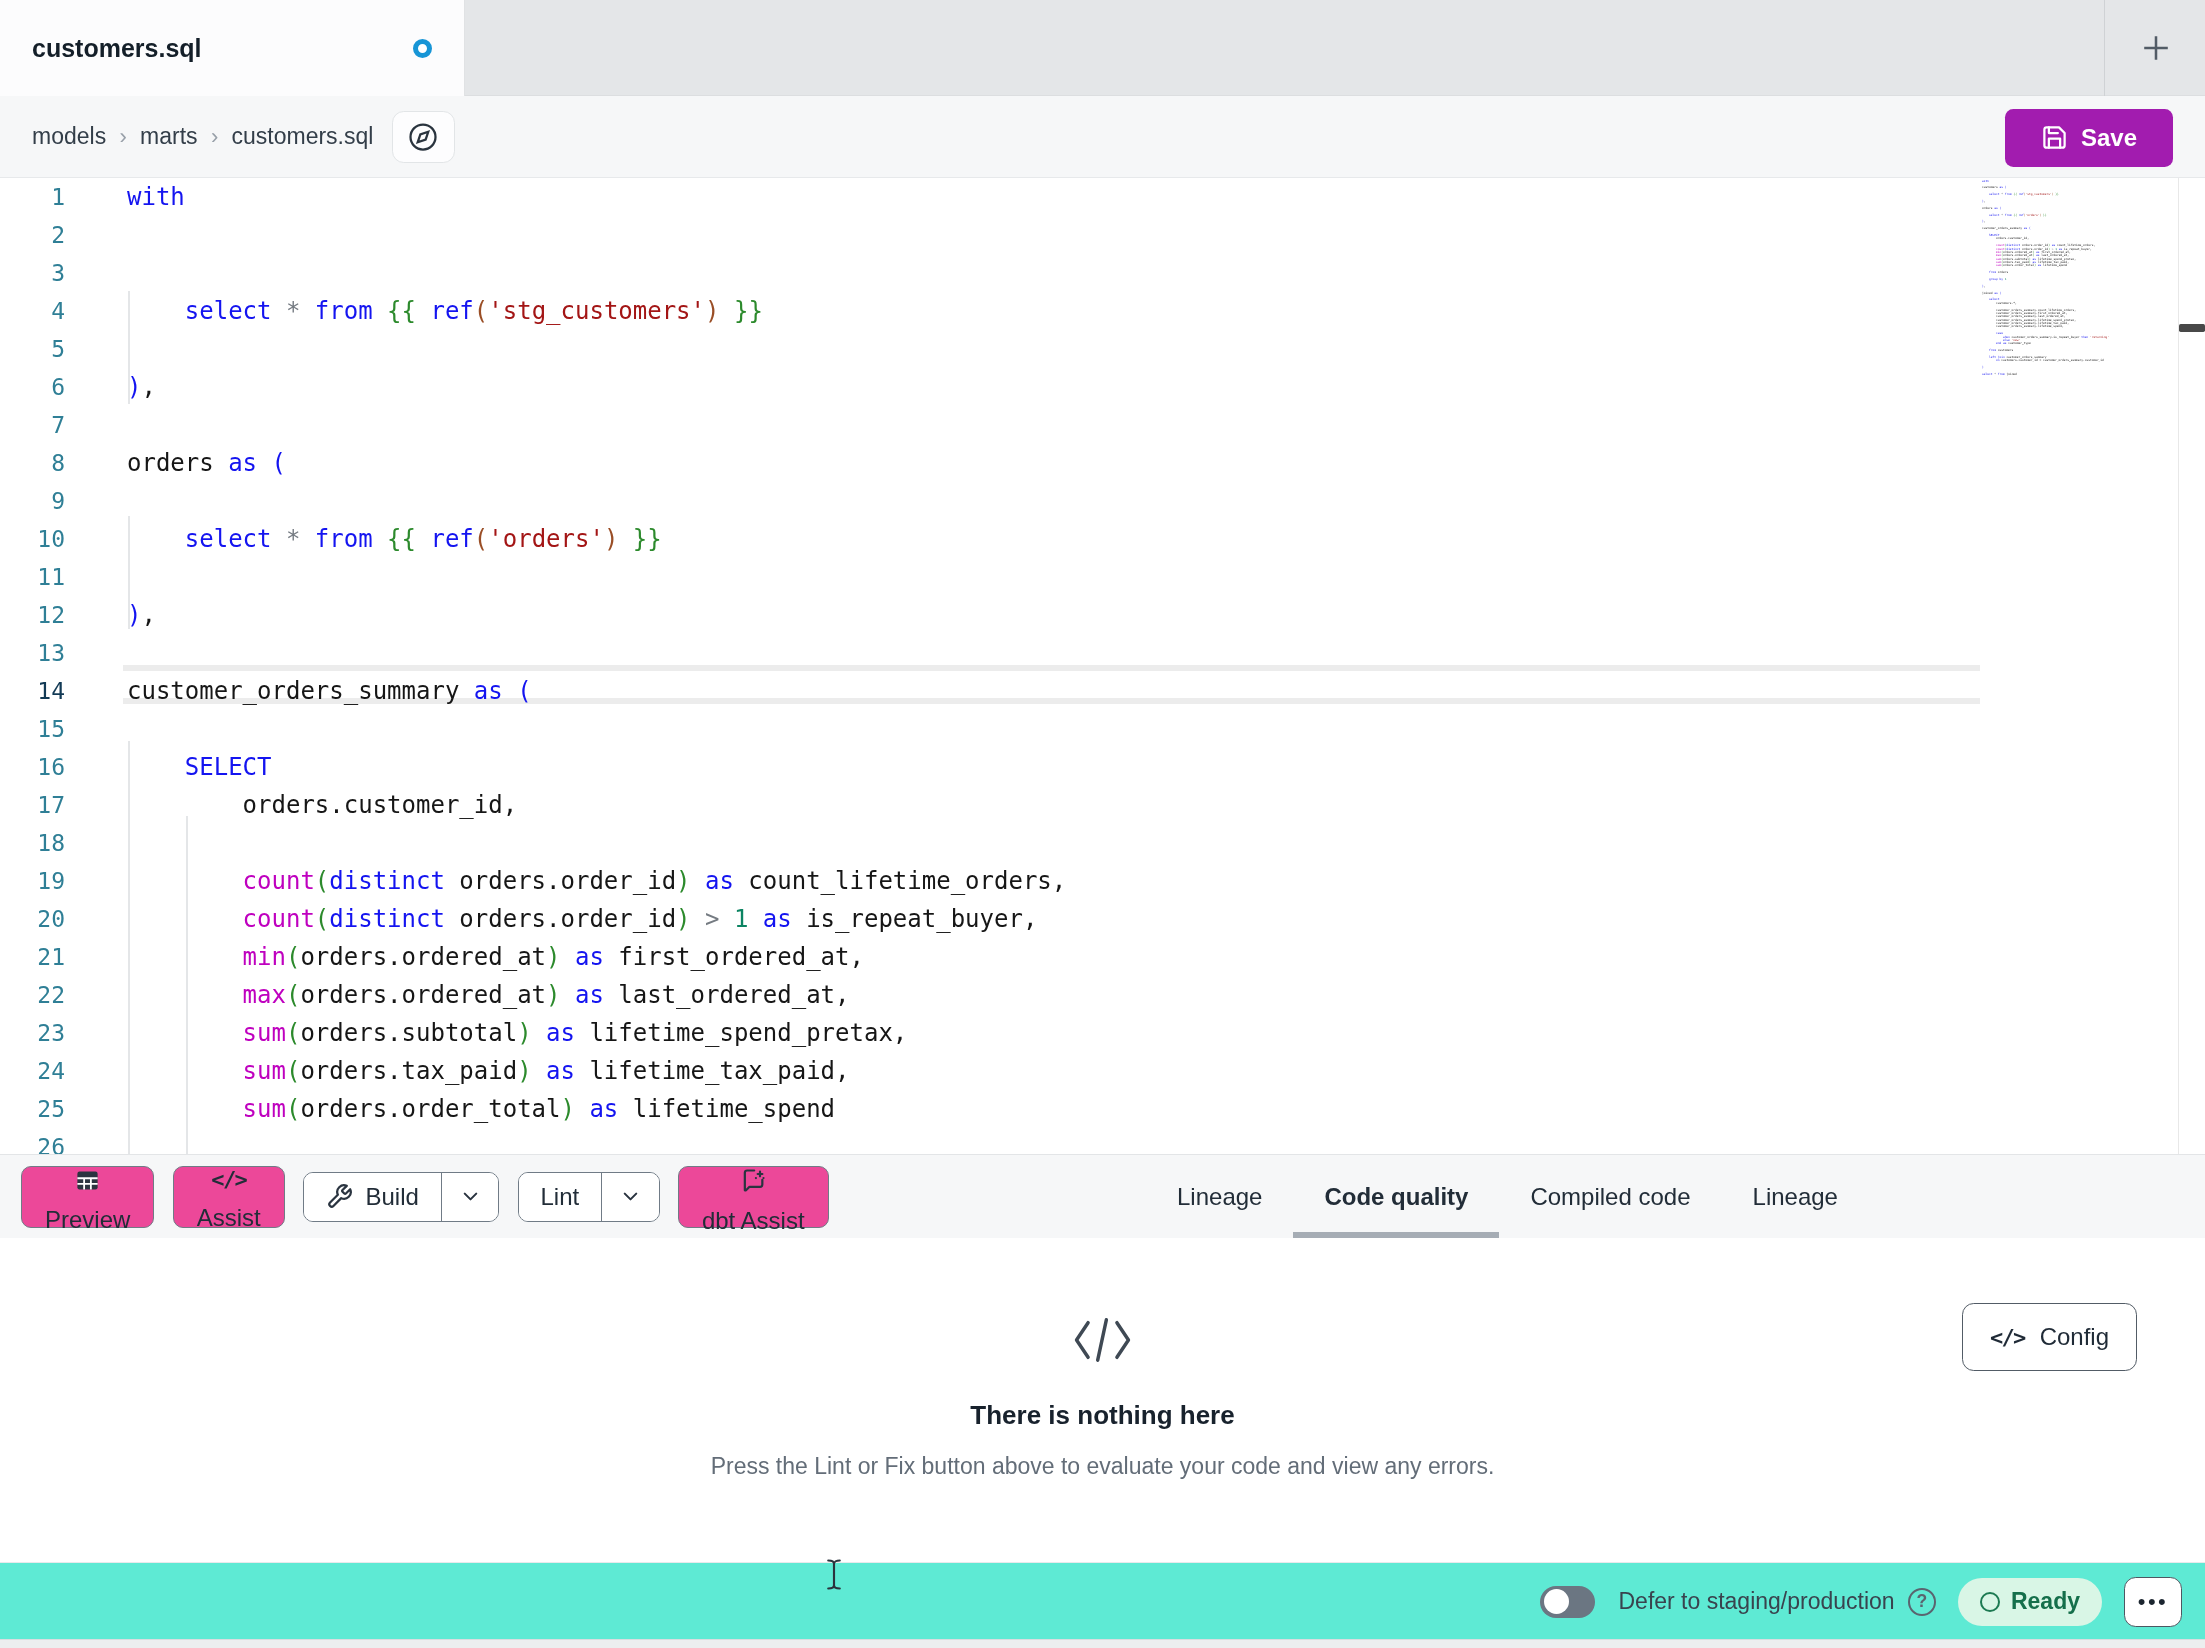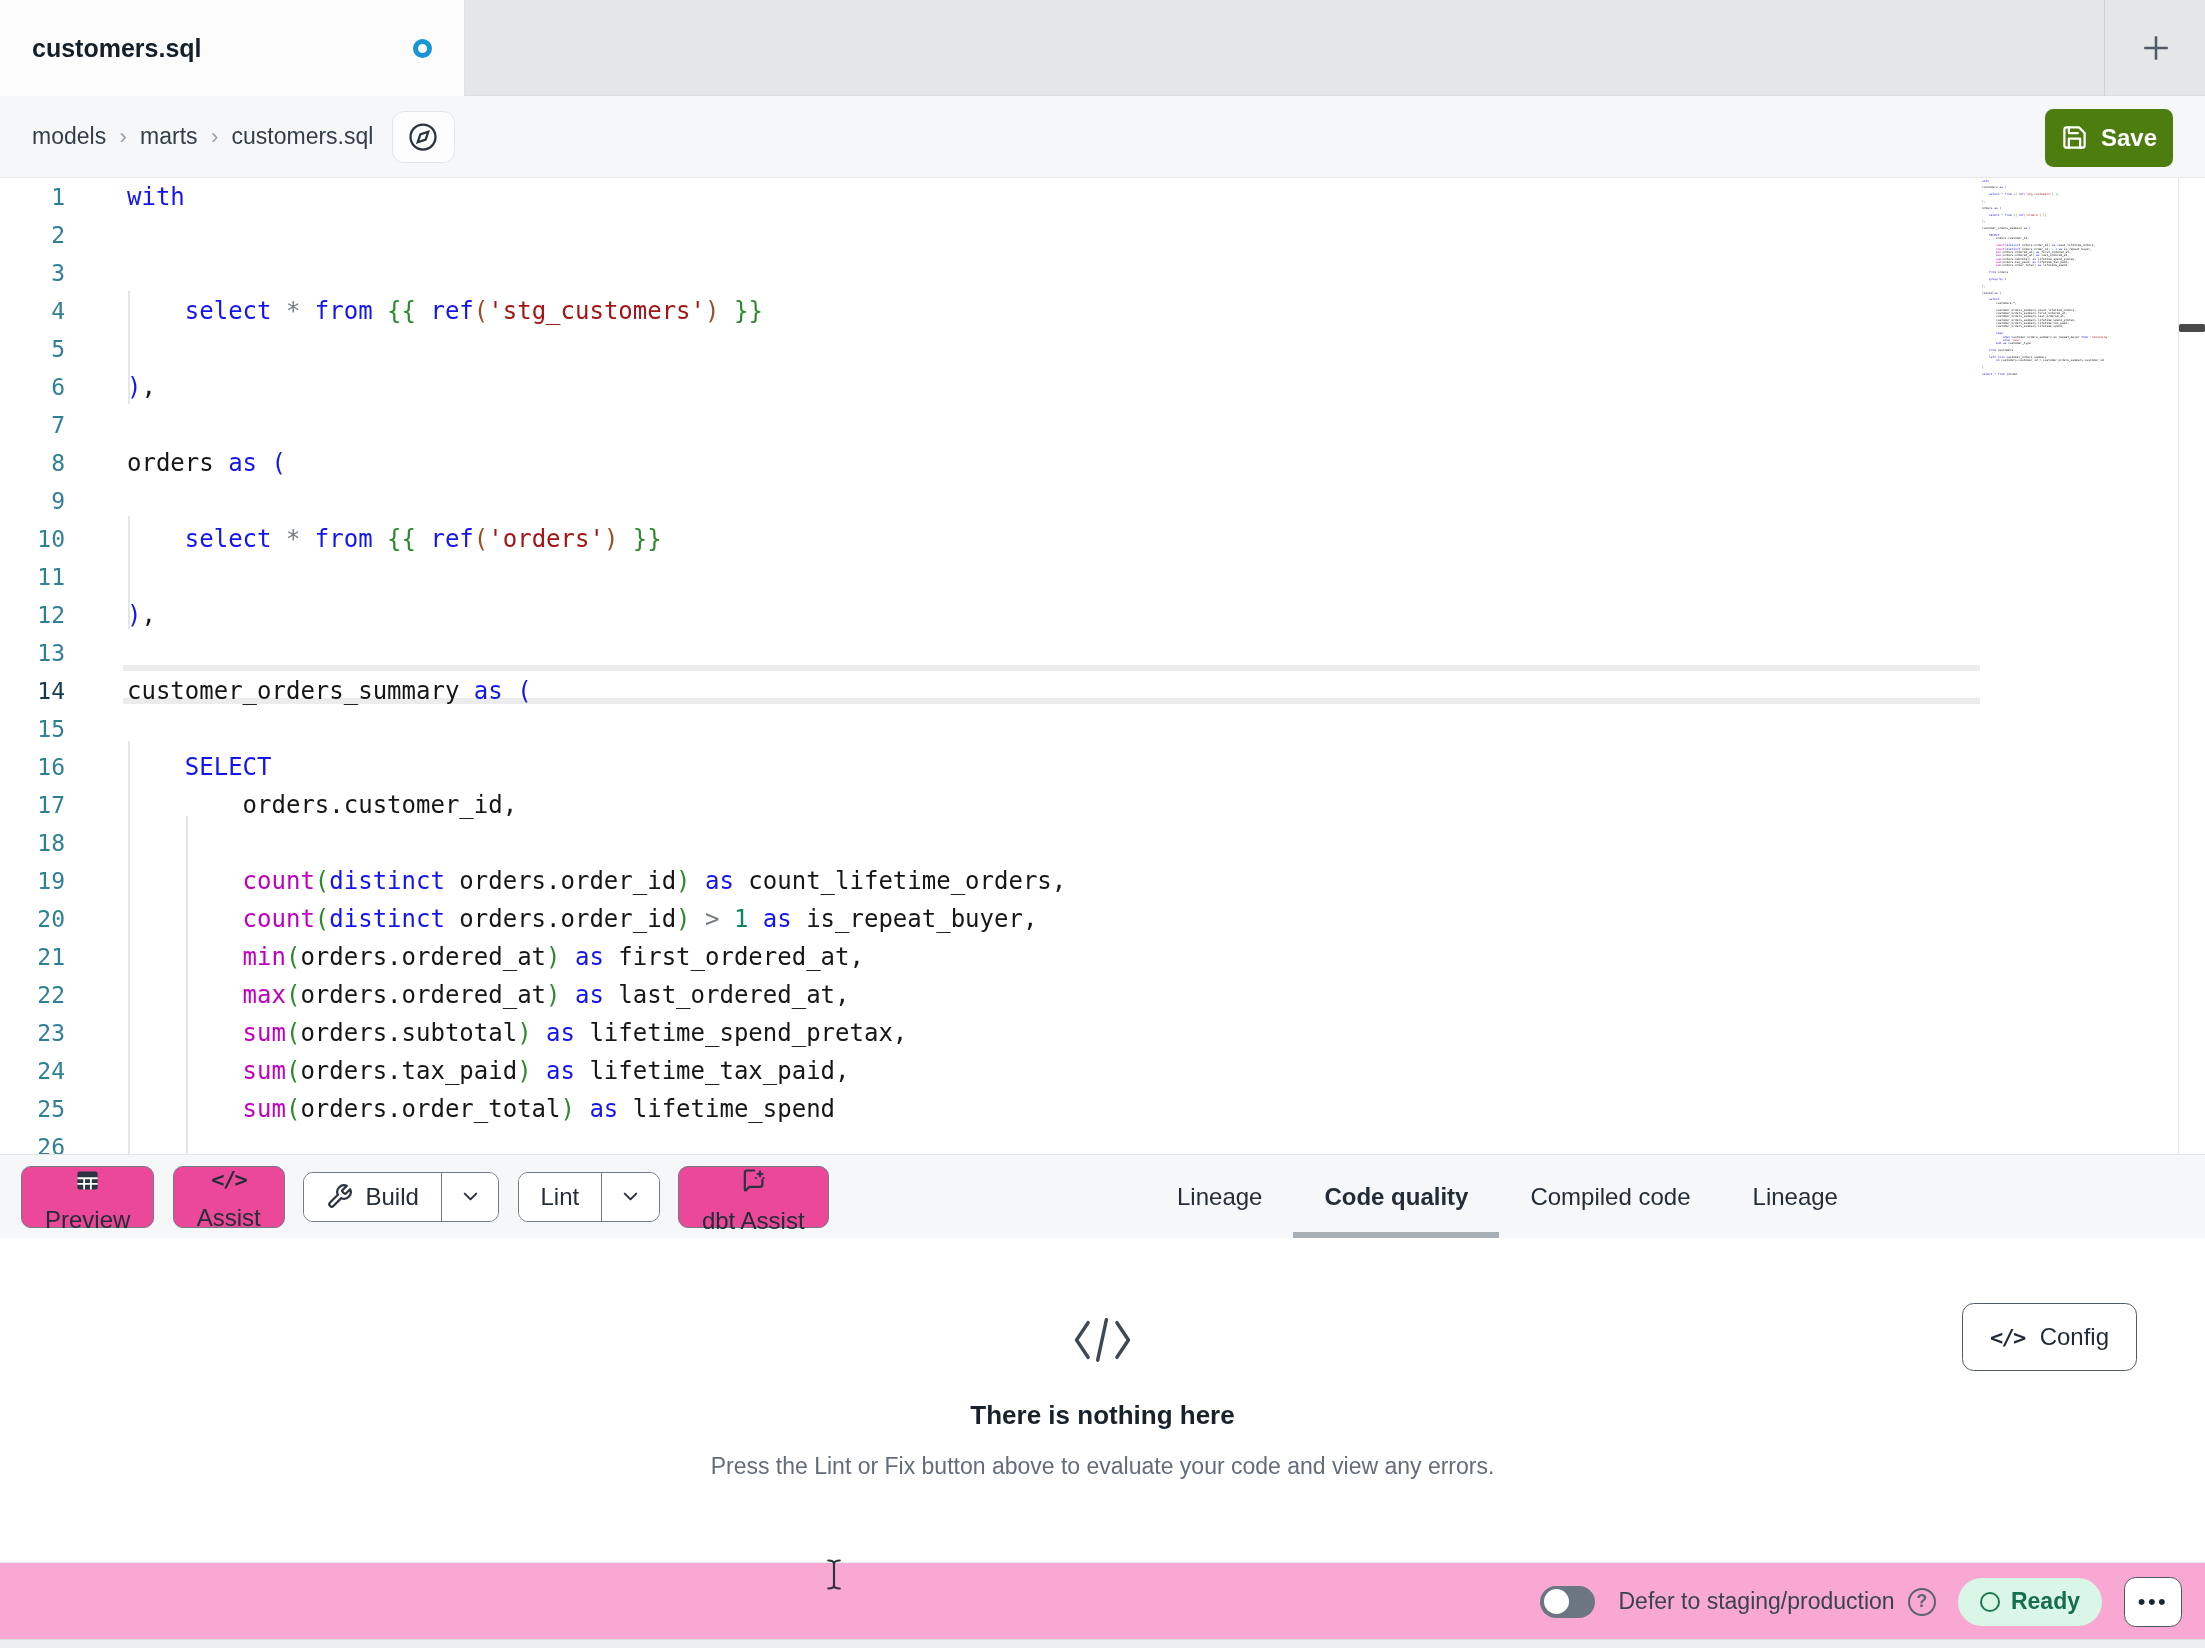--- a/index.html
+++ b/index.html
@@ -12,21 +12,21 @@
   .file-tab .tab-title { font-size:25px; font-weight:700; color:#141f29; }
   .unsaved-dot { margin-left:auto; width:19px; height:19px; border-radius:50%; border:5.8px solid #1795d6; background:#fff; }
   .tab-divider { position:absolute; left:2104px; top:0; width:0.8px; height:96px; background:#cfd2d5; }
   .new-tab-btn { position:absolute; left:2131px; top:23px; width:50px; height:50px; display:flex; align-items:center; justify-content:center; cursor:pointer; color:#525c66; }
 
   
   .crumbbar { position:absolute; left:0; top:96px; width:2205px; height:82px; background:#f6f7f8; border-bottom:0.8px solid #e7e9eb; display:flex; align-items:center; padding-left:32px; }
   .crumb { font-size:23px; color:#333e49; cursor:pointer; }
   .crumb-sep { font-size:22px; color:#98a0a9; margin:0 13.3px; }
   .compass-btn { margin-left:18.3px; width:63px; height:52px; background:#fdfdfe; border:1.3px solid #e2e5e7; border-radius:11.7px; display:flex; align-items:center; justify-content:center; cursor:pointer; color:#2a343e; }
-  .save-btn { position:absolute; right:32px; top:12.5px; height:58px; padding:0 16px; background:#4d7c0f; border:none; border-radius:8.3px; display:flex; align-items:center; gap:12.5px; color:#fff; font-size:24px; font-weight:600; font-family:inherit; cursor:pointer; }
+  .save-btn { position:absolute; right:32px; top:12.5px; height:58px; padding:0 36px; background:#a21caf; border:none; border-radius:8.3px; display:flex; align-items:center; gap:12.5px; color:#fff; font-size:24px; font-weight:600; font-family:inherit; cursor:pointer; }
 
   
   .editor { position:absolute; left:0; top:178px; width:2205px; height:976px; background:#fff; overflow:hidden; }
   .gutter { position:absolute; left:0; top:0; width:65px; }
   .gutter .ln { height:38px; line-height:38px; text-align:right; font-family:"DejaVu Sans Mono", monospace; font-size:23px; color:#2f7f96; }
   .gutter .ln.active { color:#123a55; }
   .codecol { position:absolute; left:127px; top:0; }
   .code-line { height:38px; line-height:38px; white-space:pre; font-family:"DejaVu Sans Mono", monospace; font-size:24px; cursor:text; }
   .tk-kw { color:#1414f0; } .tk-fn { color:#bf00bf; } .tk-str { color:#a31515; }
   .tk-jinja { color:#2c8a2c; } .tk-pg { color:#2c8a2c; } .tk-pb { color:#9a4e26; }
@@ -51,21 +51,21 @@
   .rtab.active::after { content:""; position:absolute; left:0; right:0; bottom:0; height:6.7px; background:#a6adb5; }
 
   
   .results-panel { position:absolute; left:0; top:1238px; width:2205px; height:323px; background:#fff; }
   .empty-state { position:absolute; left:0; top:0; width:100%; display:flex; flex-direction:column; align-items:center; padding-top:77px; }
   .empty-title { margin-top:35px; font-size:26px; font-weight:700; color:#18222d; }
   .empty-desc { margin-top:22px; font-size:23px; color:#636d78; }
   .config-btn { position:absolute; right:68px; top:65px; height:68px; padding:0 27px; background:#fff; border:1.7px solid #525c66; border-radius:11.7px; display:flex; align-items:center; gap:15px; font-size:24px; color:#1f2a36; font-family:inherit; cursor:pointer; }
 
   
-  .statusbar { position:absolute; left:0; top:1562px; width:2205px; height:78px; background:#f9a8d4; border-top:0.8px solid #e8eaec; display:flex; align-items:center; justify-content:flex-end; padding-right:23px; }
+  .statusbar { position:absolute; left:0; top:1562px; width:2205px; height:78px; background:#5eead4; border-top:0.8px solid #e8eaec; display:flex; align-items:center; justify-content:flex-end; padding-right:23px; }
   .toggle { width:55px; height:32px; border-radius:16.7px; background:#6b7682; position:relative; cursor:pointer; flex:none; }
   .toggle .knob { position:absolute; left:3.3px; top:3.3px; width:25px; height:25px; border-radius:50%; background:#fff; }
   .defer-label { margin-left:23px; font-size:23px; color:#39434e; }
   .help-icon { margin-left:13.3px; width:28px; height:28px; border:2.1px solid #5a646f; border-radius:50%; display:flex; align-items:center; justify-content:center; font-size:17.5px; font-weight:700; color:#5a646f; cursor:pointer; }
   .ready-badge { margin-left:22px; height:48px; padding:0 22px; border-radius:25px; background:#d9f6e6; display:flex; align-items:center; gap:11px; font-size:23px; font-weight:600; color:#156f4b; }
   .ready-badge .ring { width:20px; height:20px; border-radius:50%; border:2.1px solid #1d7a52; }
   .more-btn { margin-left:22px; width:58px; height:50px; background:#fff; border:1.7px solid #4d5761; border-radius:11.7px; display:flex; align-items:center; justify-content:center; cursor:pointer; }
   .more-btn .dots { font-size:22px; letter-spacing:2.5px; color:#1c2630; line-height:1; }
   .bottom-strip { position:absolute; left:0; top:1639px; width:2205px; height:9.2px; background:#eceeef; border-top:0.8px solid #dadde0; }
 

